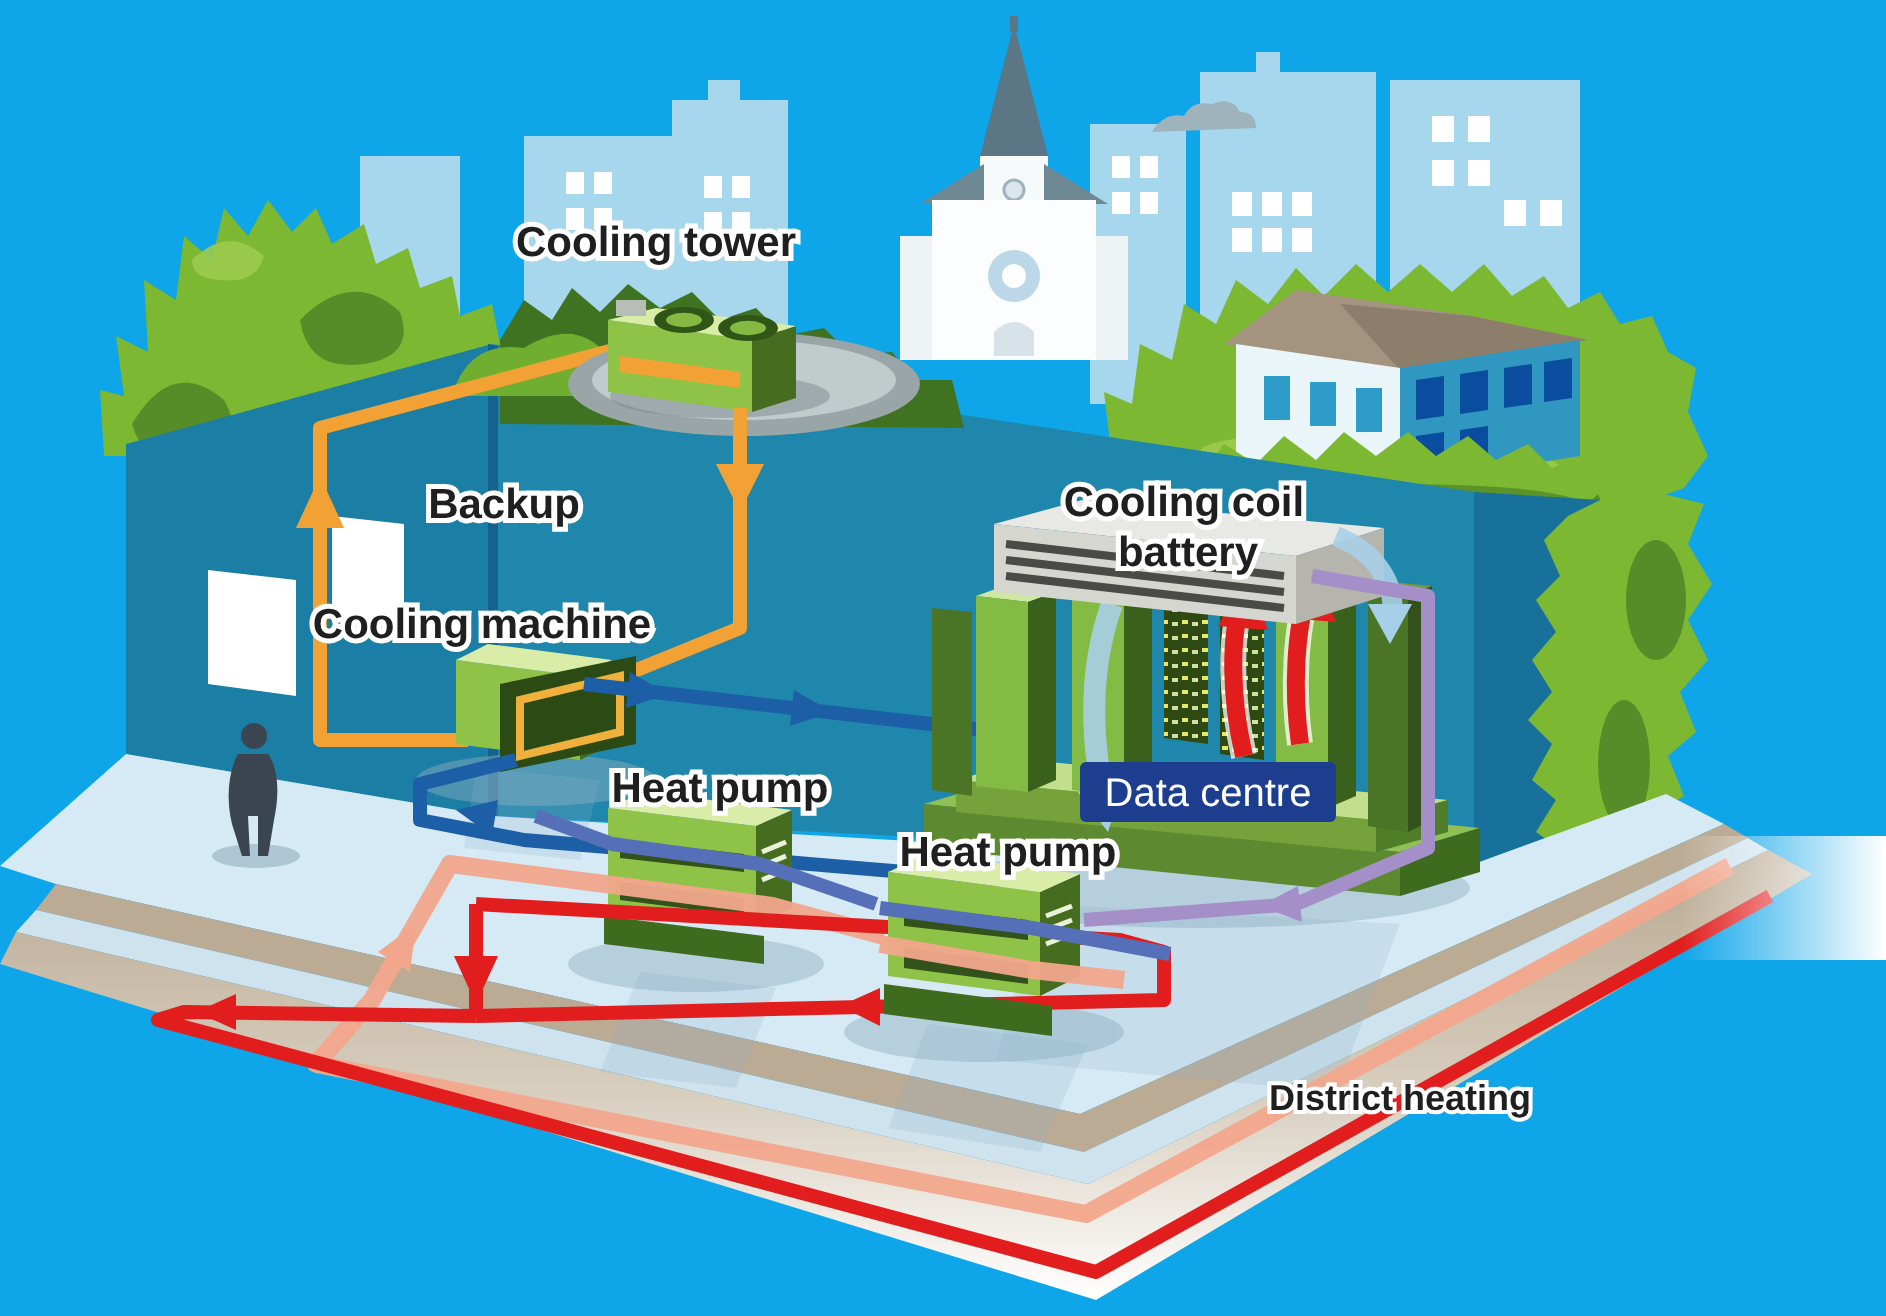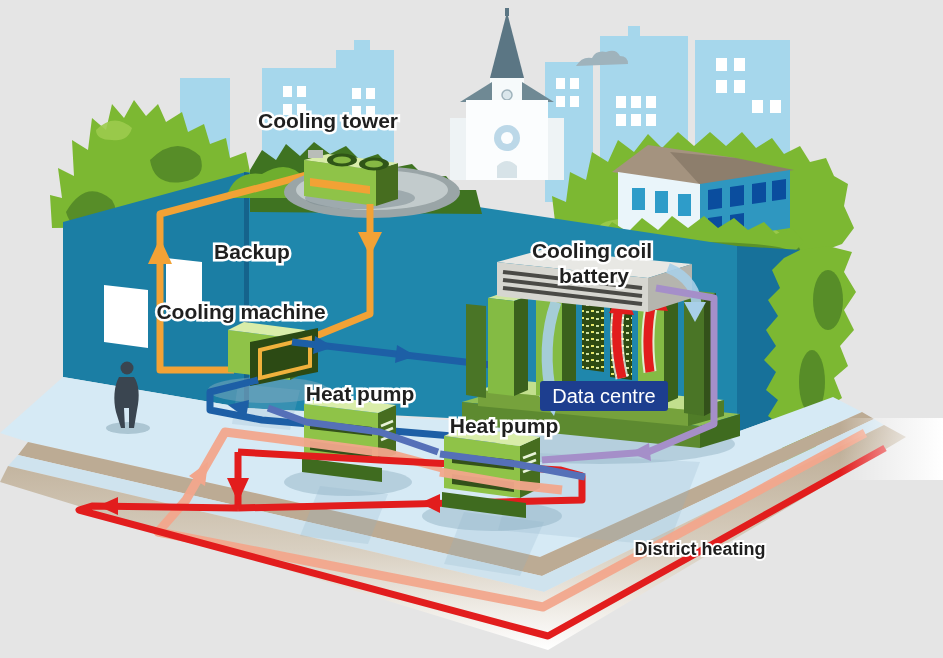--- a/index.html
+++ b/index.html
@@ -1,16 +1,16 @@
 <!DOCTYPE html>
 <html><head>
 <meta charset="utf-8">
 <style>
   html,body{margin:0;padding:0;background:#ffffff;}
-  #stage{position:relative;width:943px;height:658px;background:#e5e5e5;overflow:hidden;
+  #stage{position:relative;width:943px;height:658px;background:#0ea5e9;overflow:hidden;
          font-family:"Liberation Sans",sans-serif;}
   svg{display:block;}
   .lbl{font-family:"Liberation Sans",sans-serif;font-weight:bold;font-size:21px;
        fill:#1f1f1f;stroke:#ffffff;stroke-width:5px;paint-order:stroke;text-anchor:middle;}
   .lbl-small{font-size:18px;stroke-width:4px;}
   .lbl-box{font-size:20px;fill:#ffffff;stroke:none;text-anchor:middle;}
   .bldg{fill:#a6d7ec;}
   .win{fill:#ffffff;}
   .bush{fill:#7cb832;}
   .bush-dark{fill:#4e8226;}

